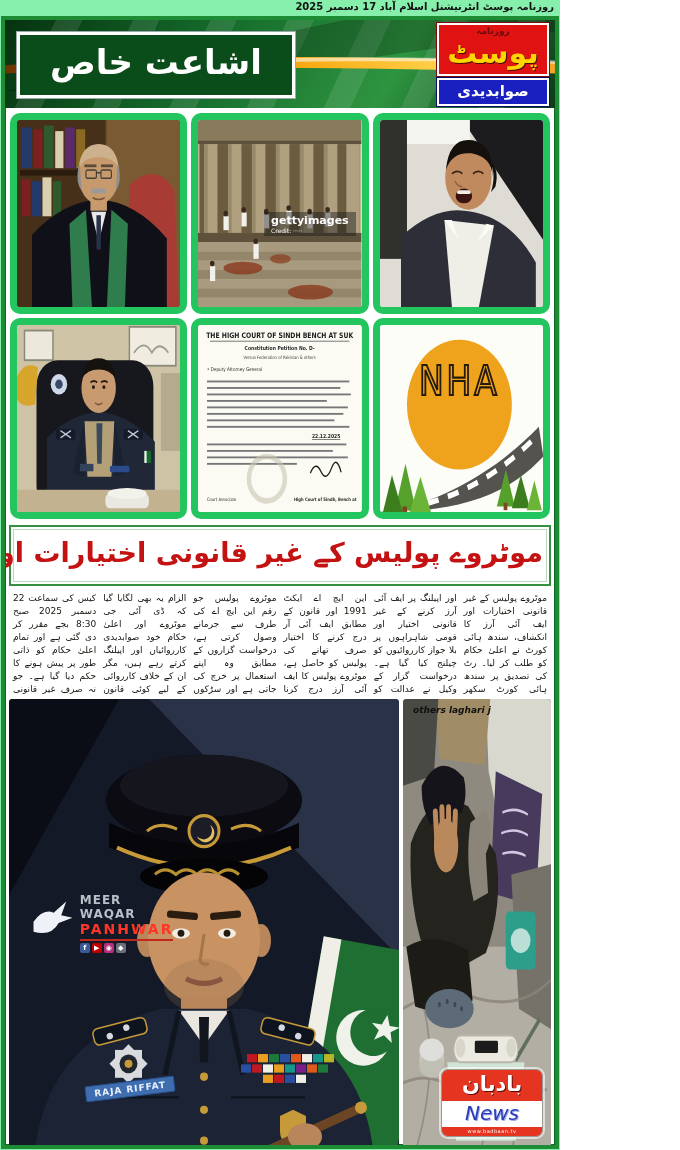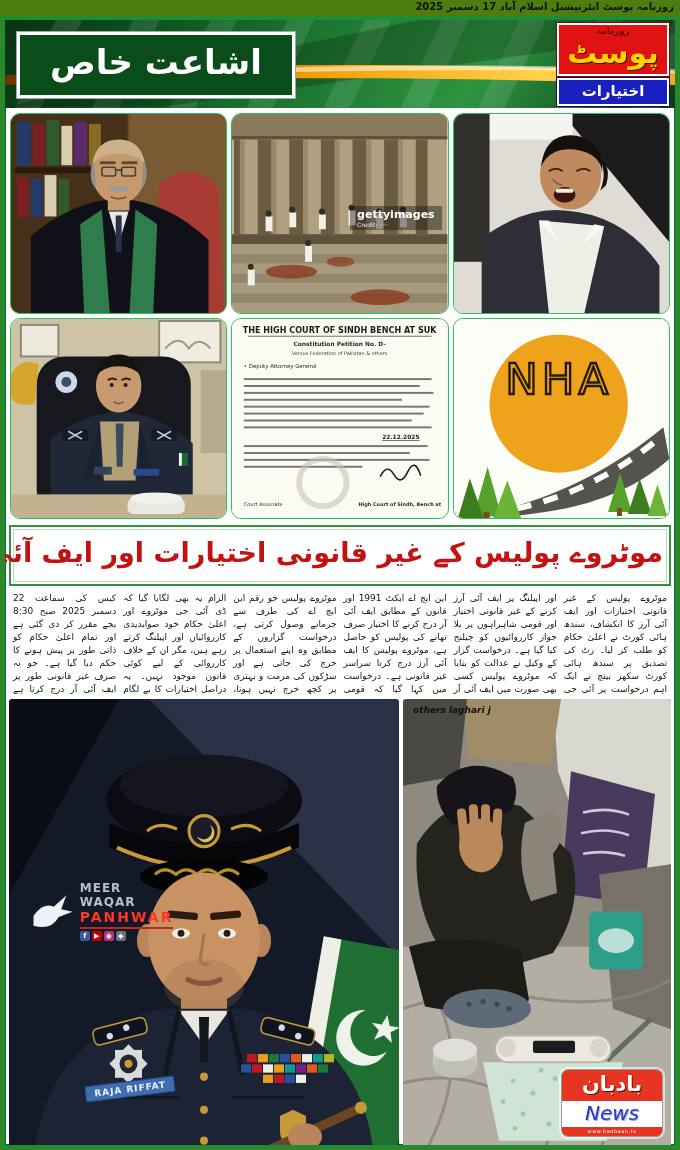--- a/index.html
+++ b/index.html
@@ -1,16 +1,16 @@
 <!DOCTYPE html>
 <html lang="ur"><head>
 <meta charset="utf-8">
 <style>
   html,body{margin:0;padding:0;background:#fff;}
-  .page{position:relative;width:680px;height:1150px;background:#4d7c0f;overflow:hidden;
+  .page{position:relative;width:560px;height:1150px;background:#86efac;overflow:hidden;
         font-family:"DejaVu Sans",sans-serif;}
   
   .topline{position:absolute;top:1px;right:6px;direction:rtl;font-size:10px;font-weight:bold;color:#111;}
   
   .frame{position:absolute;top:16px;left:1px;right:1px;bottom:1px;border:4px solid #1e8c34;
          box-shadow:inset 0 0 0 1px #0c6b22;background:#fff;overflow:hidden;}
   
   .banner{position:relative;height:88px;overflow:hidden;
           background:linear-gradient(120deg,#06320f 0%,#14692a 35%,#2e9440 70%,#0b3b16 100%);}
   .banner .stripes{position:absolute;inset:0;
@@ -22,42 +22,42 @@
   .logo{position:absolute;right:6px;top:3px;width:112px;z-index:3;text-align:center;}
   .logo-red{background:#e01212;border:2px solid #fff;outline:1px solid #7a0c0c;padding:1px 2px 3px;}
   .logo-small{font-size:9px;font-weight:bold;color:#6b0b0b;direction:rtl;}
   .logo-main{font-size:30px;font-weight:bold;color:#ffd400;direction:rtl;line-height:1.15;
              text-shadow:1px 1px 0 #401008;}
   .logo-blue{margin-top:2px;background:#1a1fbf;border:2px solid #fff;outline:1px solid #0a0c6b;
              color:#fff;font-weight:bold;font-size:15px;direction:rtl;padding:2px 2px 4px;}
   
   .collage{display:grid;grid-template-columns:repeat(3,1fr);grid-auto-rows:201px;gap:4px;
            padding:5px 5px 3px;}
-  .cell{position:relative;border-radius:10px;overflow:hidden;background:#eee;border:1px solid #22c55e;}
+  .cell{position:relative;border-radius:10px;overflow:hidden;background:#eee;border:7px solid #22c55e;}
   .cell svg{display:block;width:100%;height:100%;}
   .getty{position:absolute;right:6px;top:92px;background:rgba(25,25,25,.45);color:#fff;
          padding:2px 7px;line-height:1.2;text-align:left;}
   .getty .g1{font-size:11px;font-weight:bold;}
   .getty .g2{font-size:6px;opacity:.9;}
   
   .headline-wrap{margin:3px 4px;border:2px solid #35913f;box-shadow:inset 0 0 0 2px #fff,inset 0 0 0 3px #b9d9bd;
                  padding:6px 6px 10px;background:#fff;}
   .headline{direction:rtl;text-align:center;color:#c41212;font-weight:bold;font-size:27px;
             white-space:nowrap;line-height:1.5;}
   
   .article{direction:rtl;display:flex;gap:7px;padding:3px 8px 4px;height:100px;overflow:hidden;}
   .article .col{flex:1 1 0;font-size:9px;line-height:1.45;text-align:justify;color:#15150f;}
   
   .bottom{display:flex;gap:4px;padding:3px 4px 0;height:450px;}
   .photo{position:relative;overflow:hidden;border-radius:4px;background:#111;}
   .photo svg{display:block;width:100%;height:100%;}
   .photo-left{flex:0 0 390px;}
   .photo-right{flex:1 1 auto;}
   .wm{position:absolute;left:22px;top:182px;display:flex;align-items:center;gap:6px;z-index:2;}
-  .wm-text{border-bottom:2px solid #c0281e;padding-bottom:2px;}
+  .wm-text{border-bottom:2px solid #c0281e;padding-bottom:2px;margin-top:12px;}
   .wm-l1{font-size:12px;font-weight:bold;letter-spacing:1px;color:#b9bec8;}
   .wm-l2{font-size:14px;font-weight:bold;letter-spacing:2px;color:#ff3526;}
   .wm-icons{display:flex;gap:2px;margin-top:2px;}
   .sic{width:10px;height:10px;border-radius:2px;color:#fff;font-size:7px;line-height:10px;
        text-align:center;font-weight:bold;}
   .nametag{position:absolute;left:76px;top:382px;transform:rotate(-7deg);background:#3e6db0;
            color:#eaf1ff;font-size:9px;font-weight:bold;letter-spacing:1px;padding:2px 8px;
            border:1px solid #27508a;border-radius:2px;z-index:2;}
   .nisar{position:absolute;left:10px;top:6px;color:#101010;font-size:9px;font-weight:bold;
          font-style:italic;z-index:2;}
@@ -92,21 +92,21 @@
         <polygon points="0,88 420,0 680,0 680,14 160,88" fill="rgba(0,0,0,0.22)"></polygon>
         <path d="M0 56 C200 42 430 44 680 52 L680 66 C430 56 200 58 0 66 Z" fill="url(#og)"></path>
         <path d="M240 50 C400 44 560 46 680 50 L680 54 C560 50 400 50 240 54 Z" fill="#fff" opacity="0.55"></path>
       </svg>
       <div class="title-box">اشاعت خاص</div>
       <div class="logo">
         <div class="logo-red">
           <div class="logo-small">روزنامہ</div>
           <div class="logo-main">پوسٹ</div>
         </div>
-        <div class="logo-blue">اختیارات</div>
+        <div class="logo-blue">صوابدیدی</div>
       </div>
     </div>
 
     <div class="collage">
 
       <div class="cell">
         <svg viewBox="0 0 218 202" preserveAspectRatio="none">
           <rect width="218" height="202" fill="#6b4a2a"></rect>
           <rect width="118" height="202" fill="#46301a"></rect>
           <rect x="6" y="8" width="14" height="44" fill="#243a6b"></rect>

